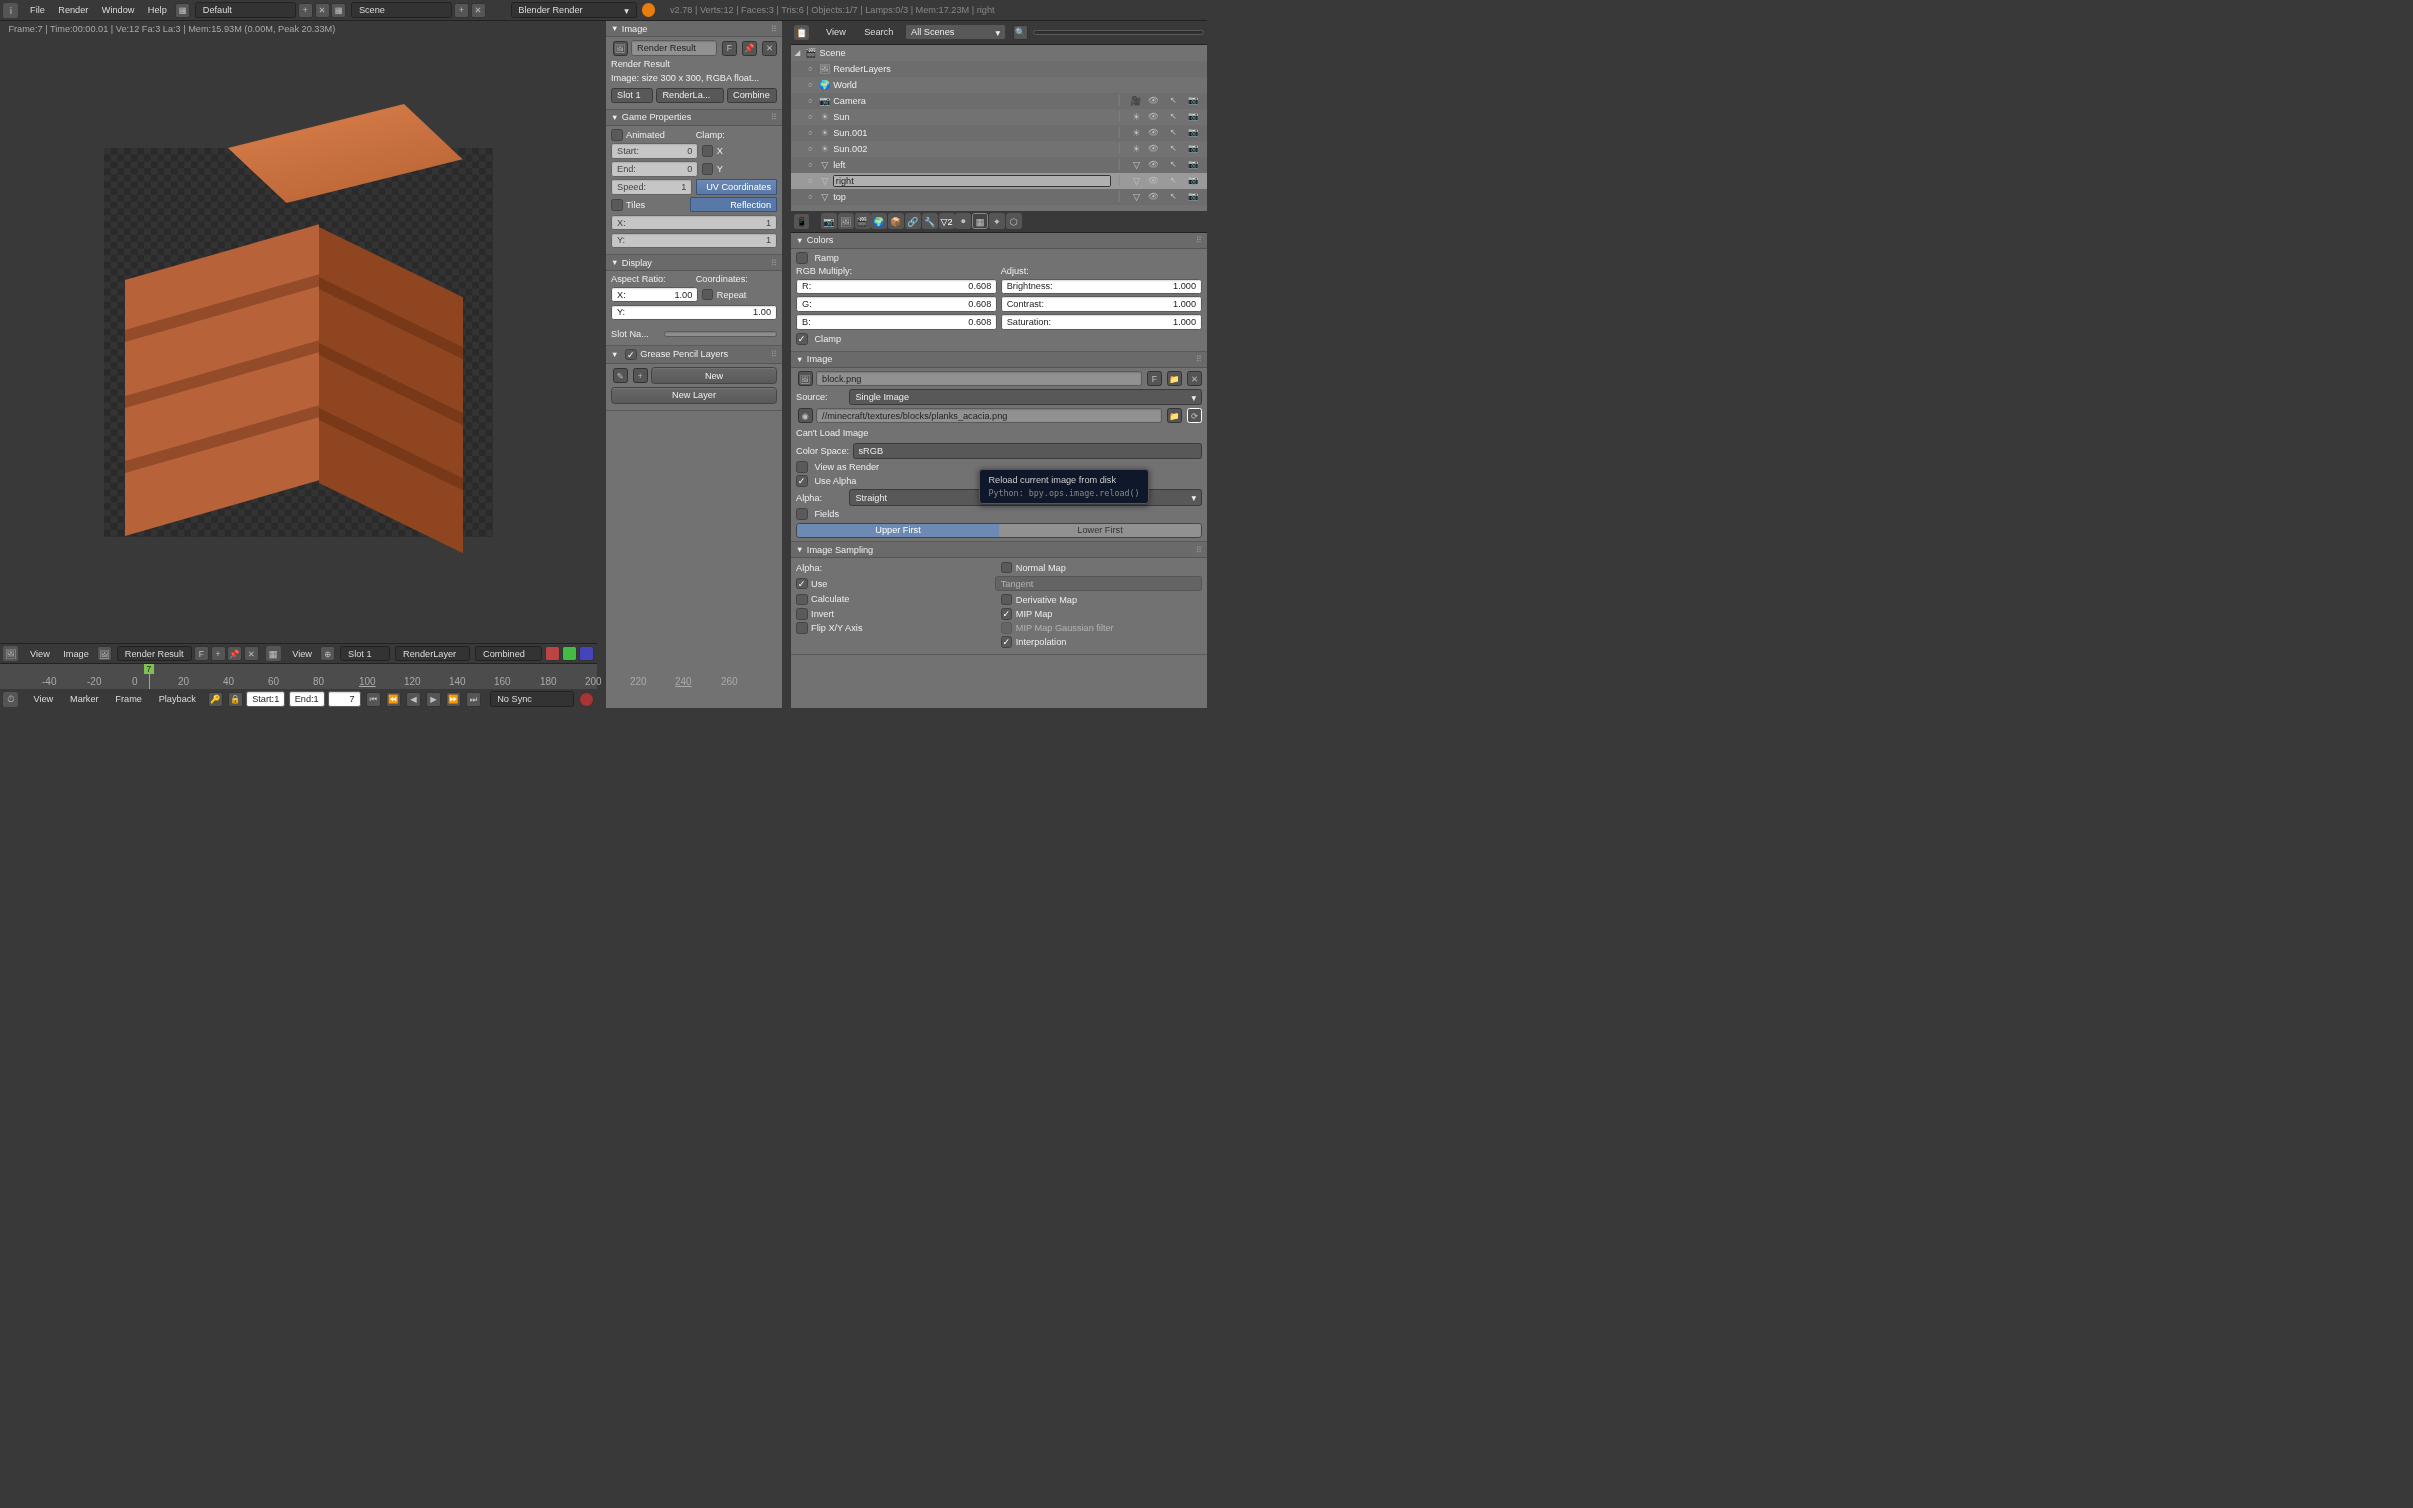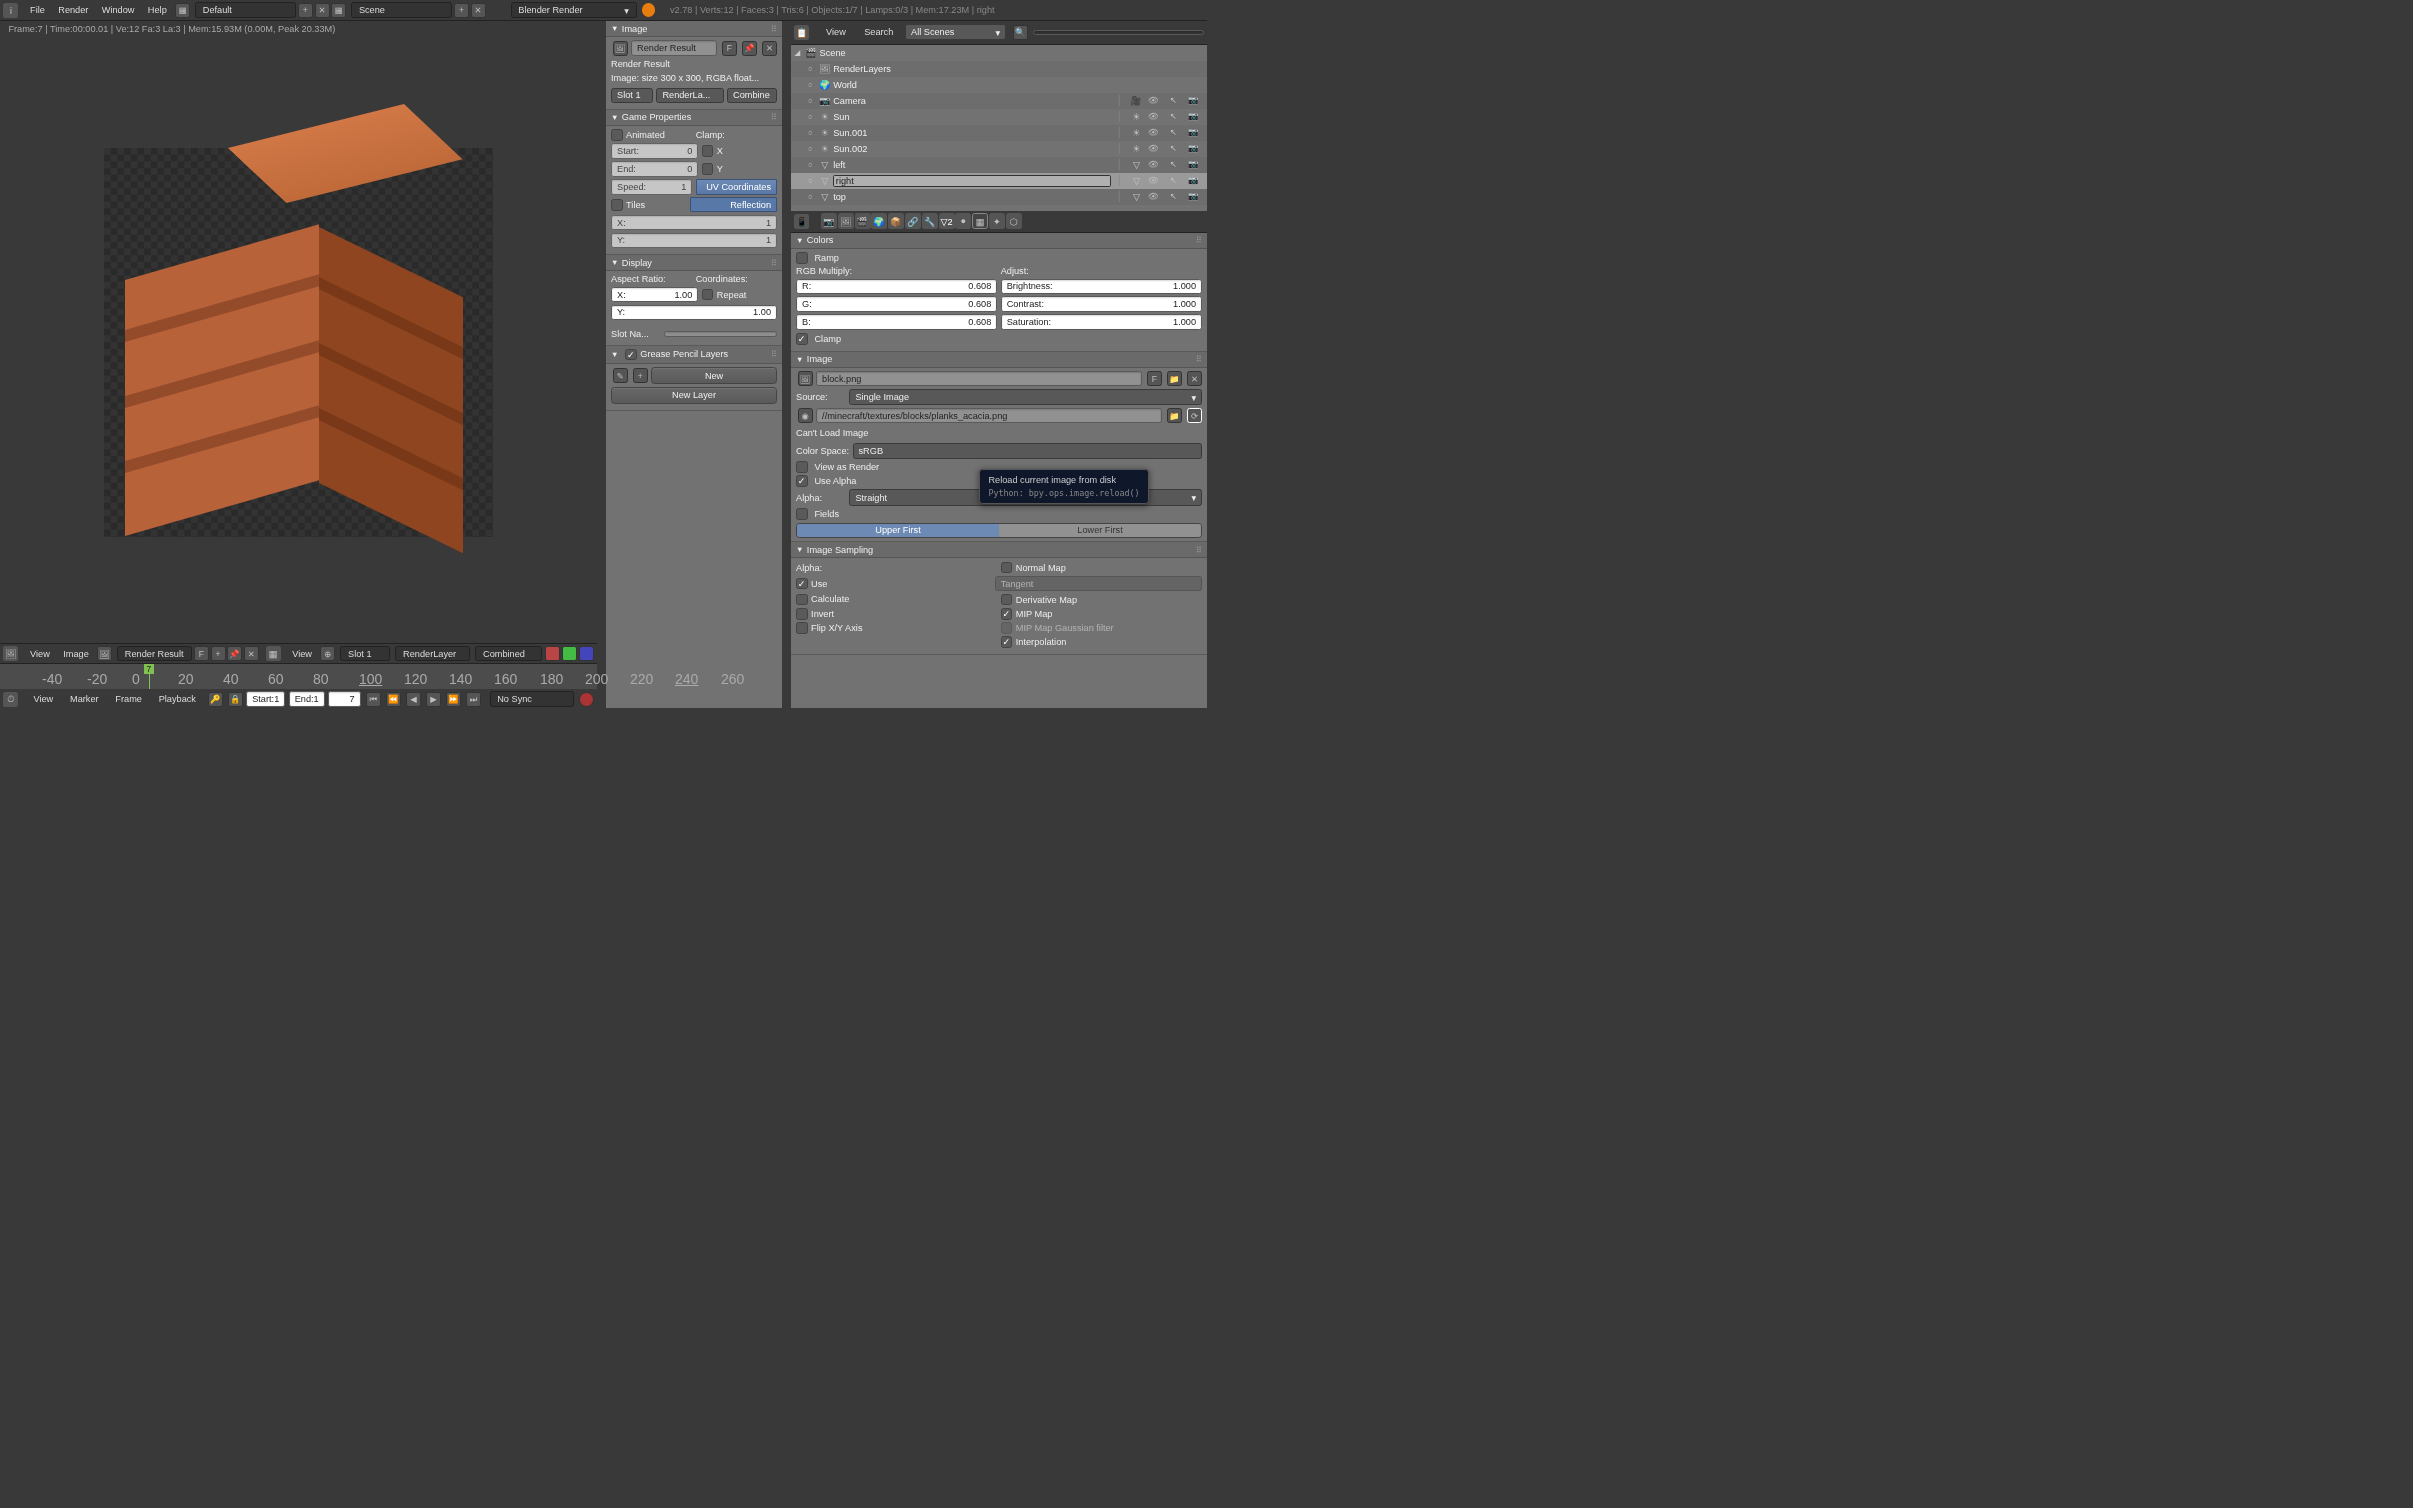--- a/index.html
+++ b/index.html
@@ -66,21 +66,21 @@
 
 
 .prop-tabs { height: 22px; background: #393939; border-bottom: 0.8px solid #222; display: flex; align-items: center; padding: 0 3.4px; gap: 0.8px; }
 .prop-tab { width: 16px; height: 16px; background: #555; border-radius: 2.5px; display: flex; align-items: center; justify-content: center; }
 .prop-tab.active { background: #444; border: 0.8px solid #888; }
 .prop-content { flex: 1; overflow-y: auto; background: #727272; }
 
 
 .timeline { height: 45px; background: #393939; border-top: 0.8px solid #222; }
 .timeline-ruler { height: 25px; background: #4c4c4c; position: relative; display: flex; align-items: flex-end; }
-.tick { position: absolute; bottom: 1.7px; font-size: 14px; color: #aaa; }
+.tick { position: absolute; bottom: 1.7px; font-size: 10px; color: #aaa; }
 .playhead { position: absolute; top: 0; bottom: 0; width: 0.8px; background: #80c050; }
 .playhead::before { content: attr(data-frame); position: absolute; top: 0; left: -5px; background: #80c050; color: #222; padding: 0 2.5px; font-size: 8.4px; }
 .timeline-controls { height: 20px; display: flex; align-items: center; padding: 0 3.4px; gap: 3.4px; }
 
 
 .tooltip { position: absolute; background: #0f172a; border: 0.8px solid #555; border-radius: 3.4px; padding: 5px 8.4px; color: #ccc; z-index: 1000; font-size: 9.2px; box-shadow: 0 1.7px 6.7px rgba(0,0,0,.5); }
 .tooltip .py { color: #888; font-family: monospace; margin-top: 2.5px; font-size: 8.4px; }
 
 .toggle-pair { display: flex; border-radius: 3.4px; overflow: hidden; border: 0.8px solid #444; }
 .toggle-pair > div { flex: 1; padding: 1.7px 6.7px; text-align: center; }

